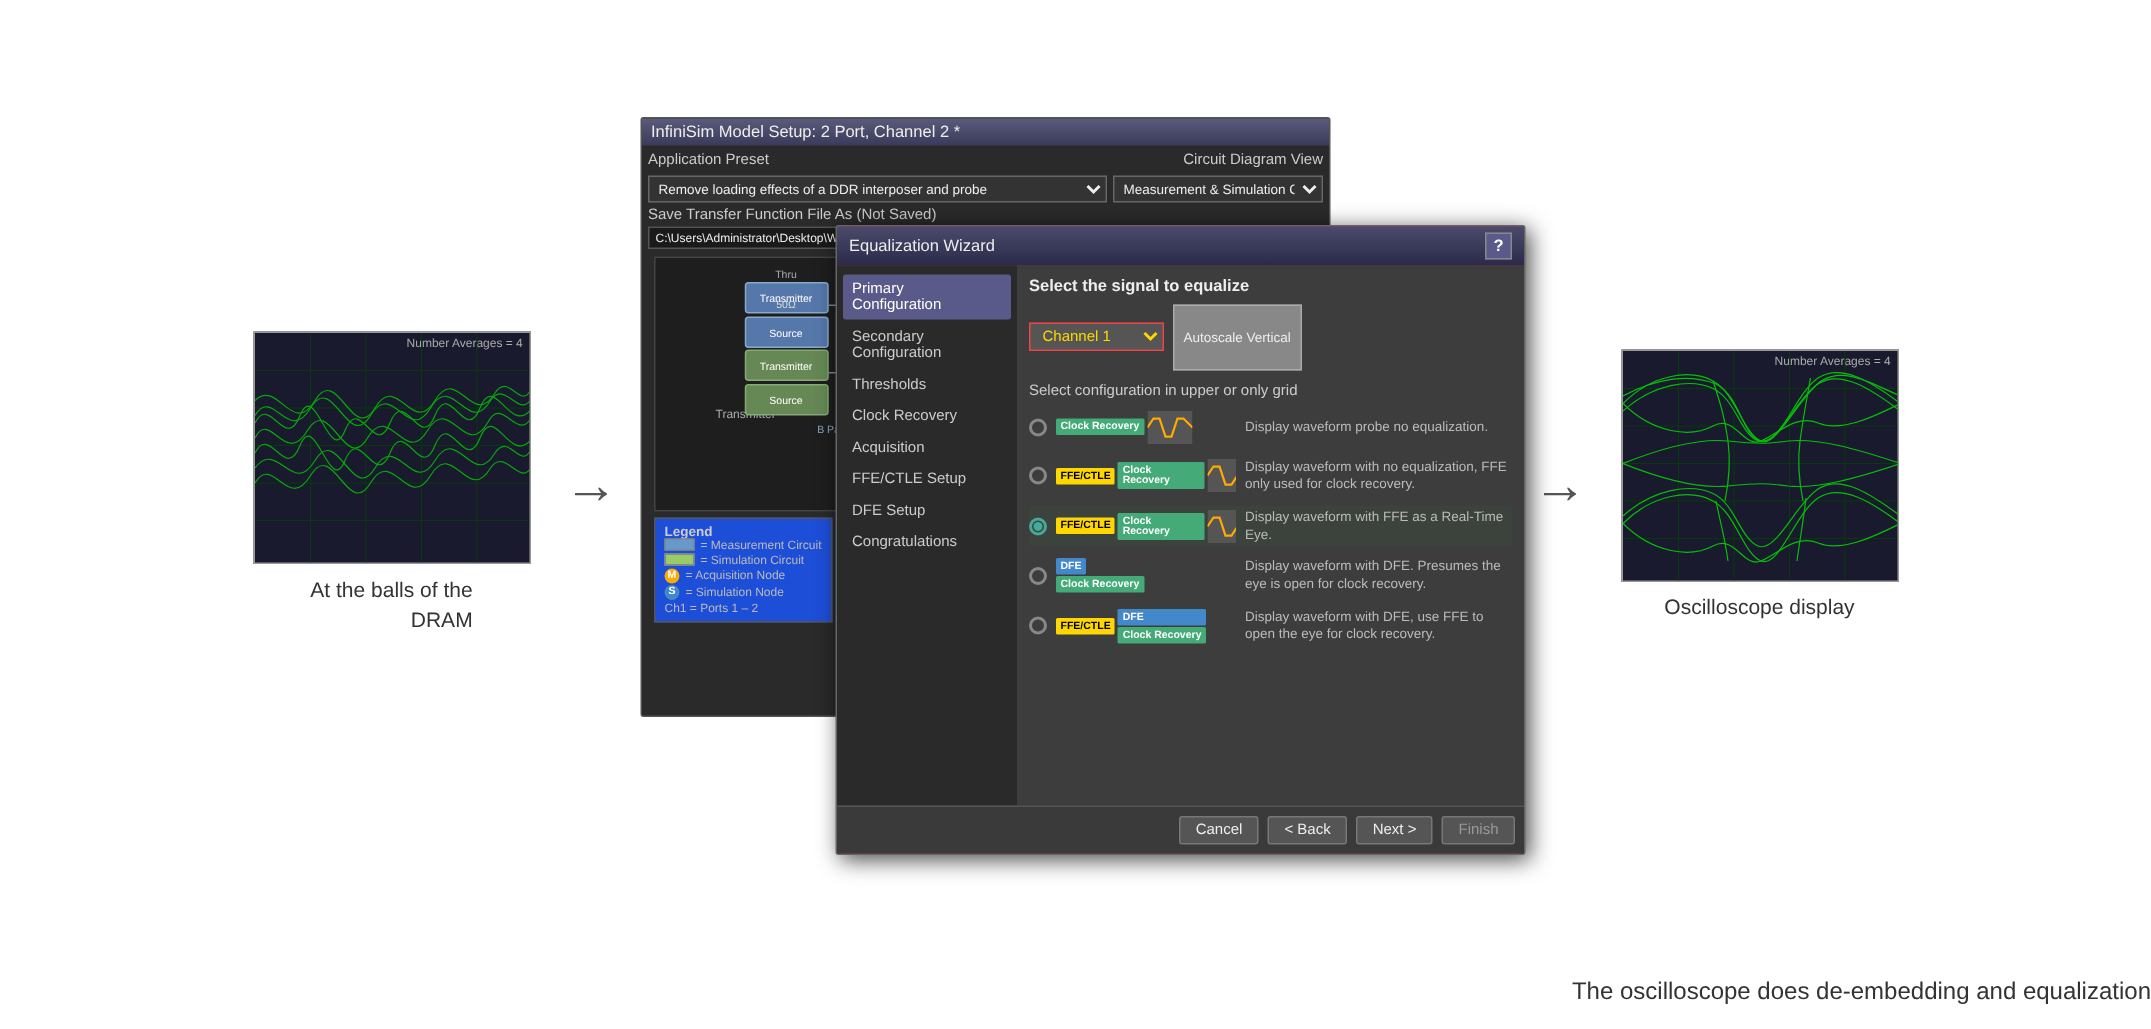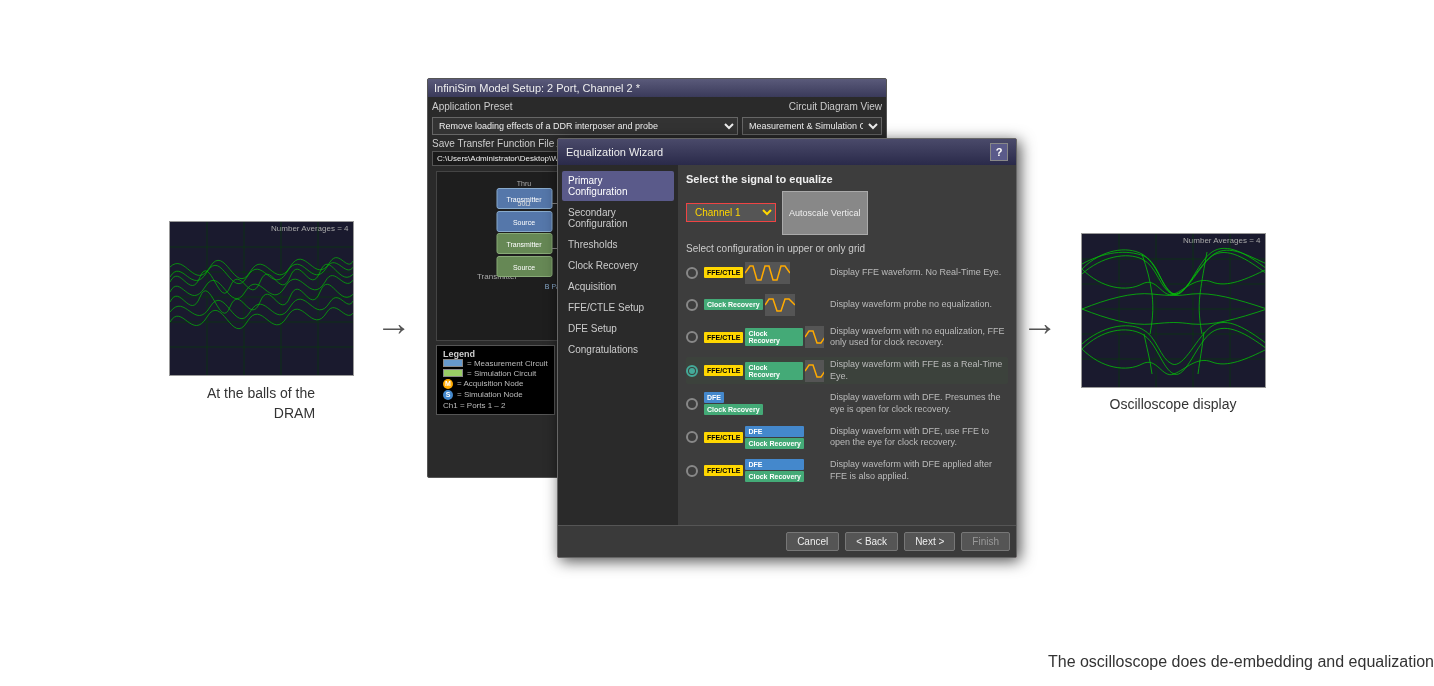--- a/index.html
+++ b/index.html
@@ -181,21 +181,21 @@
       align-items: center;
       justify-content: center;
       font-size: 7px;
       color: #fff;
       font-weight: bold;
     }
 
     
     .eq-wizard-window {
       position: absolute;
-      top: 60px;
+      top: 72px;
       left: 130px;
       width: 460px;
       height: 420px;
       background: #be185d;
       border: 1px solid #666;
       border-radius: 2px;
       z-index: 2;
       box-shadow: 3px 3px 15px rgba(0,0,0,0.7);
     }
 
@@ -570,21 +570,21 @@
               <line x1="180" y1="75" x2="195" y2="75" stroke="#888" stroke-width="1"></line>
               <line x1="245" y1="30" x2="260" y2="30" stroke="#888" stroke-width="1"></line>
               <line x1="245" y1="75" x2="260" y2="75" stroke="#888" stroke-width="1"></line>
 
               <text x="128" y="115" text-anchor="middle" font-size="7" fill="#88aacc">B Param File</text>
               <text x="237" y="115" text-anchor="middle" font-size="7" fill="#88aacc">S Param File</text>
             </svg>
           </div>
 
           <div style="margin:4px;display:flex;gap:6px;align-items:flex-start;">
-            <div style="border:1px solid #555;padding:3px 6px;background:#000000;">
+            <div style="border:1px solid #555;padding:3px 6px;background:#1d4ed8;">
               <div class="legend-title">Legend</div>
               <div class="legend-item">
                 <div class="legend-color-box" style="background:#6699cc;"></div>
                 <span>= Measurement Circuit</span>
               </div>
               <div class="legend-item">
                 <div class="legend-color-box" style="background:#99cc66;"></div>
                 <span>= Simulation Circuit</span>
               </div>
               <div class="legend-item">
@@ -637,31 +637,20 @@
             <div class="eq-section-title">Select the signal to equalize</div>
             <div class="eq-signal-row">
               <select class="eq-signal-dropdown">
                 <option>Channel 1</option>
               </select>
               <button class="eq-autoscale-btn">Autoscale Vertical</button>
             </div>
             <div class="eq-grid-title">Select configuration in upper or only grid</div>
 
 
-            <div class="config-option">
-              <div class="config-radio"></div>
-              <div style="display:flex;align-items:center;gap:2px;width:120px;">
-                <div class="block-ffe">FFE/CTLE</div>
-                <svg width="45" height="22">
-                  <rect width="45" height="22" fill="#555"></rect>
-                  <polyline points="0,11 5,4 8,4 12,18 16,18 20,4 24,4 28,18 32,18 36,4 40,4 45,11" stroke="#ffaa00" stroke-width="1.5" fill="none"></polyline>
-                </svg>
-              </div>
-              <span class="config-text">Display FFE waveform. No Real-Time Eye.</span>
-            </div>
 
             <div class="config-option">
               <div class="config-radio"></div>
               <div style="display:flex;align-items:center;gap:2px;width:120px;">
                 <div class="block-clk">Clock Recovery</div>
                 <svg width="30" height="22">
                   <rect width="30" height="22" fill="#555"></rect>
                   <polyline points="0,11 4,5 8,5 12,17 16,17 20,5 24,5 30,11" stroke="#ffaa00" stroke-width="1.5" fill="none"></polyline>
                 </svg>
               </div>
@@ -708,31 +697,20 @@
               <div style="display:flex;align-items:center;gap:2px;width:120px;">
                 <div class="block-ffe">FFE/CTLE</div>
                 <div style="display:flex;flex-direction:column;gap:1px;">
                   <div class="block-dfe">DFE</div>
                   <div class="block-clk">Clock Recovery</div>
                 </div>
               </div>
               <span class="config-text">Display waveform with DFE, use FFE to open the eye for clock recovery.</span>
             </div>
 
-            <div class="config-option">
-              <div class="config-radio"></div>
-              <div style="display:flex;align-items:center;gap:2px;width:120px;">
-                <div class="block-ffe">FFE/CTLE</div>
-                <div style="display:flex;flex-direction:column;gap:1px;">
-                  <div class="block-dfe">DFE</div>
-                  <div class="block-clk">Clock Recovery</div>
-                </div>
-              </div>
-              <span class="config-text">Display waveform with DFE applied after FFE is also applied.</span>
-            </div>
 
           </div>
         </div>
 
         <div class="eq-footer">
           <button class="eq-btn">Cancel</button>
           <button class="eq-btn">&lt; Back</button>
           <button class="eq-btn">Next &gt;</button>
           <button class="eq-btn" style="color:#999;">Finish</button>
         </div>

